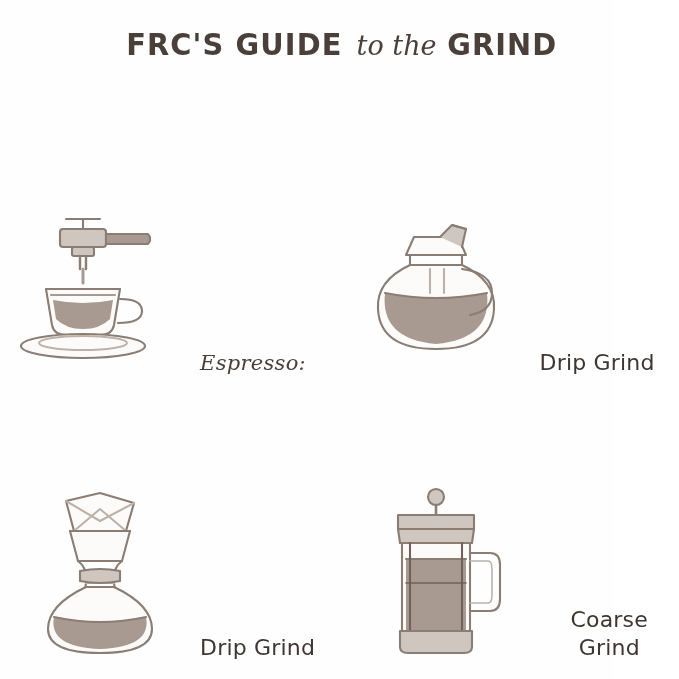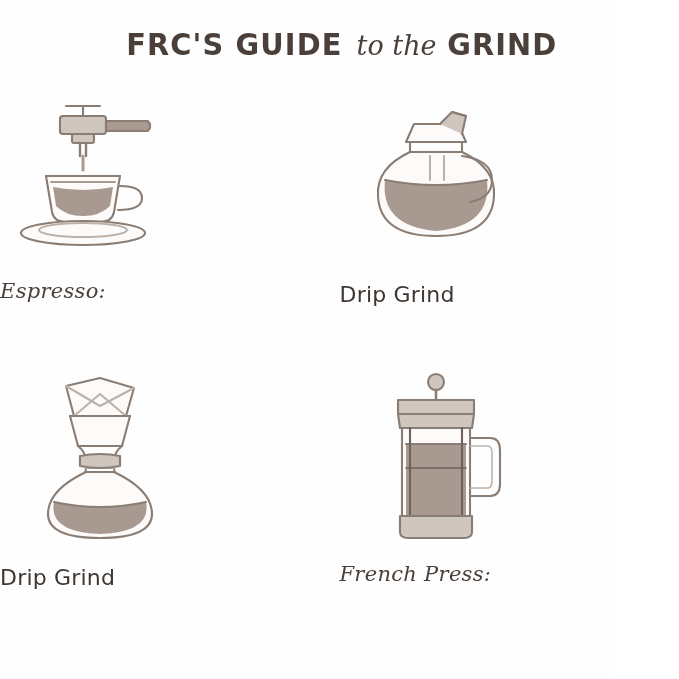--- a/index.html
+++ b/index.html
@@ -59,22 +59,22 @@
     left: 0;
     width: 679px;
     height: 570px;
     display: grid;
     grid-template-columns: 1fr 1fr;
     grid-template-rows: 1fr 1fr;
   }
   .cell {
     position: relative;
     display: flex;
-    flex-direction: column;
-    align-items: flex-start;
+    flex-direction: row;
+    align-items: flex-end;
     justify-content: flex-start;
   }
   .art {
     height: 170px;
     display: flex;
     align-items: flex-end;
     justify-content: center;
   }
   .caption {
     margin-top: 14px;
@@ -230,18 +230,18 @@
             <path d="M60 144 L132 144 L132 160 Q132 166 124 166 L68 166 Q60 166 60 160 Z" fill="#cfc6bf" stroke="#8a7d74"></path>
 
             <path d="M130 66 L150 66 Q160 66 160 78 L160 112 Q160 124 150 124 L130 124" fill="none"></path>
             <path d="M130 74 L148 74 Q152 74 152 82 L152 108 Q152 116 148 116 L130 116" stroke="#bdb2a9" stroke-width="1.6"></path>
 
             <path d="M66 96 L126 96" stroke="#6f625a" stroke-width="1.6"></path>
           </g>
         </svg>
       </div>
       <div class="caption">
-        <div class="method">French Press:</div>
+        <div class="grind">Coarse Grind</div>
       </div>
     </div>
 
   </div>
 </div>
 
 </body></html>

